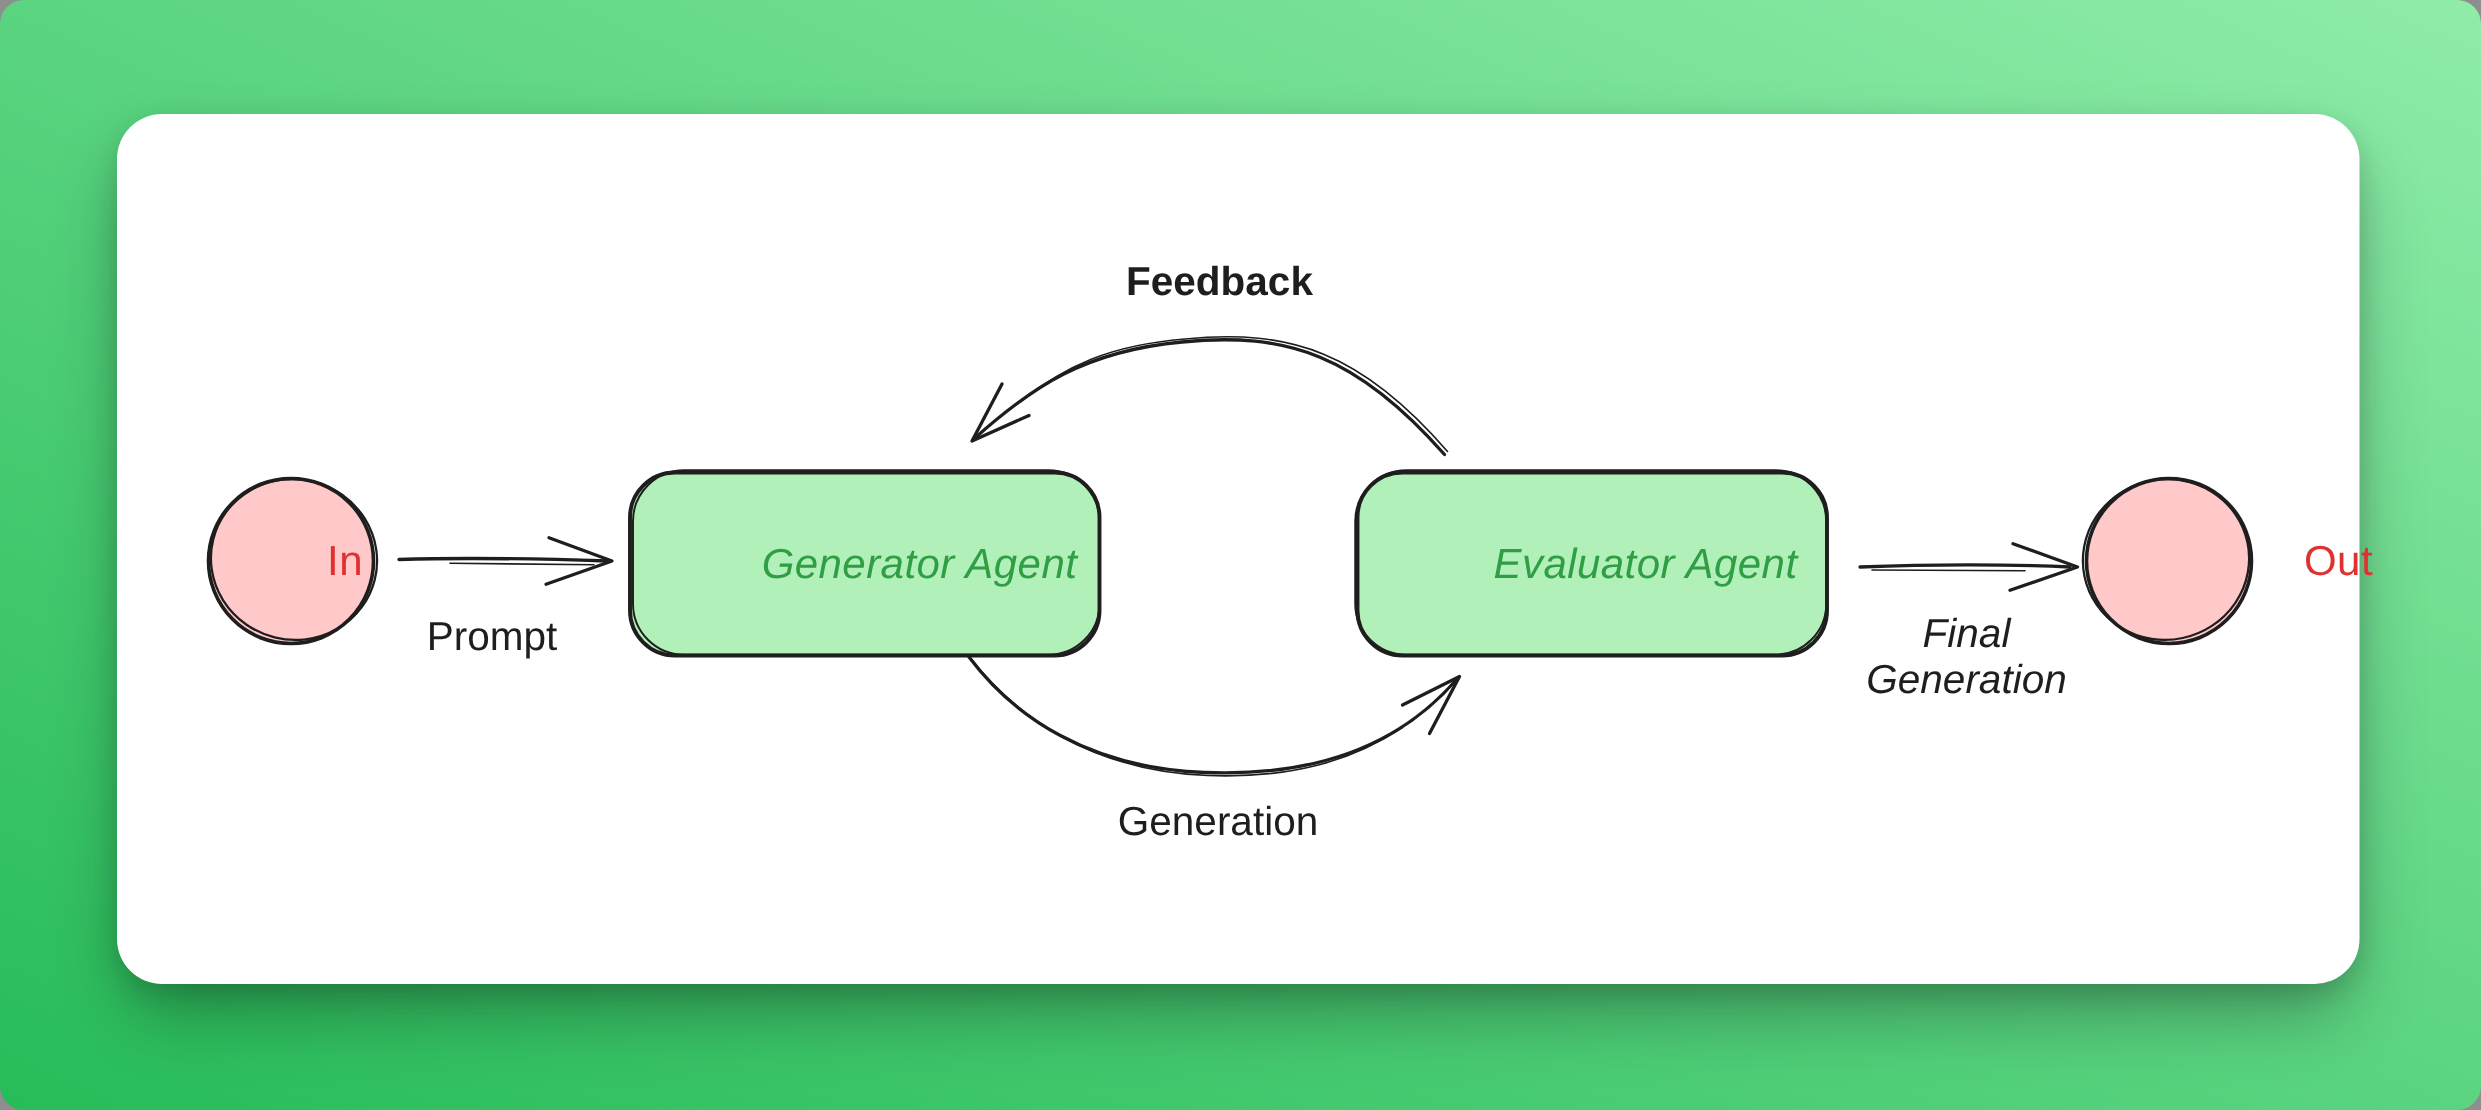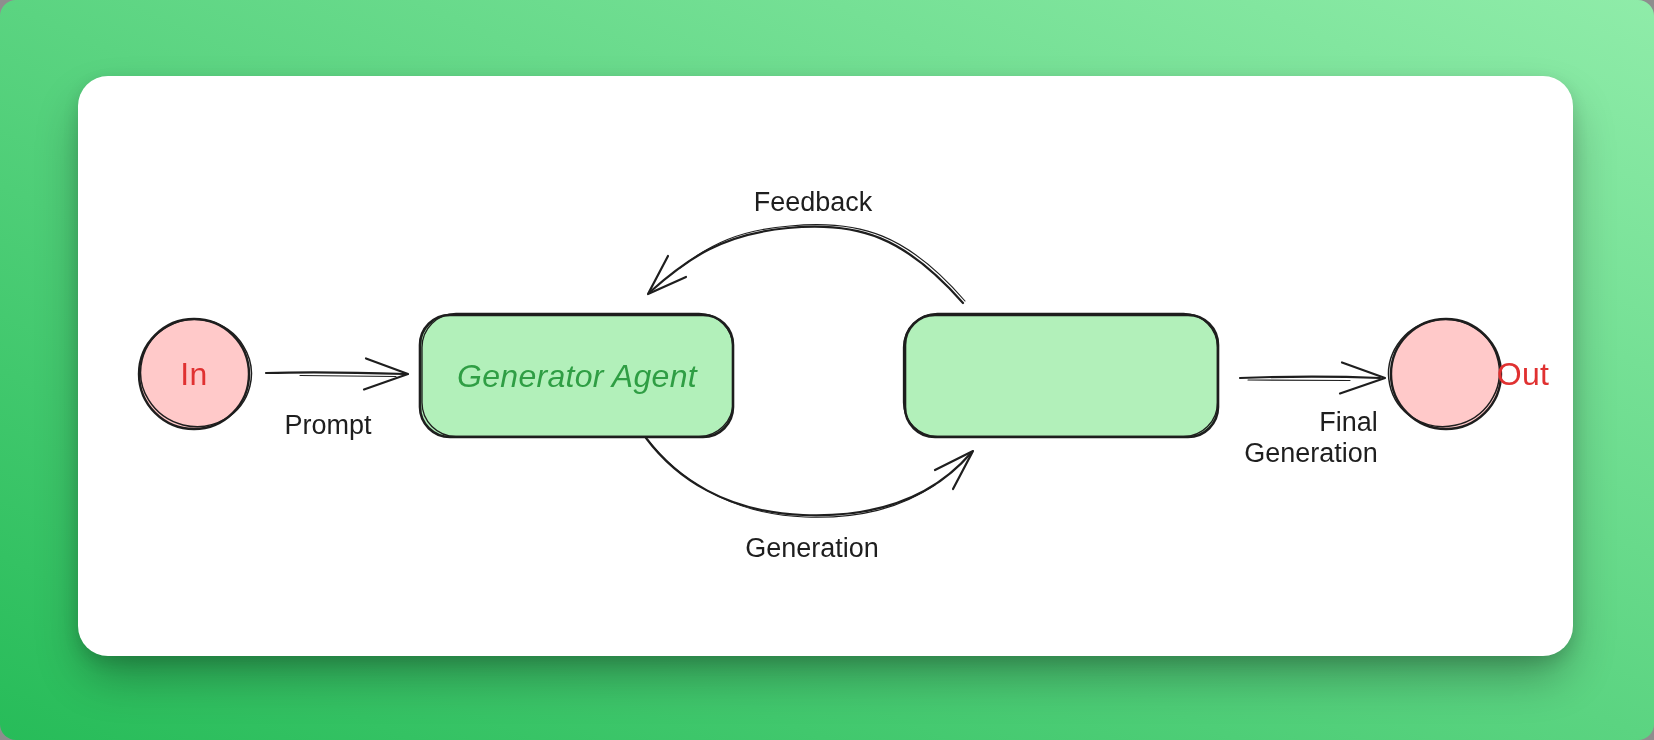--- a/index.html
+++ b/index.html
@@ -25,38 +25,40 @@
     box-shadow:0 24px 48px -6px rgba(0,0,0,0.33), 0 6px 16px rgba(0,0,0,0.12);
   }
   svg.drawing{
     position:absolute;left:0;top:0;
     width:1654px;height:740px;
   }
   .node-label{
     position:absolute;
     transform:translate(-50%,-50%);
     white-space:nowrap;
-    font-size:32px;
+    font-size:28px;
     font-weight:500;
     letter-spacing:0.3px;
+    margin-left:36px;
   }
   .label-red{color:#e03131;}
   .label-green{color:#2f9e44;font-style:italic;}
   .edge-label{
     position:absolute;
     transform:translate(-50%,-50%);
     white-space:nowrap;
     font-size:27px;
     color:#1e1e1e;
     font-weight:500;
   }
   .edge-label.two-line{
     white-space:normal;
-    text-align:right;
+    text-align:center;
     line-height:31px;
+    font-style:italic;
   }
 </style>
 </head>
 <body>
 
 <div class="stage">
   <div class="card"></div>
 
   <svg class="drawing" viewBox="0 0 1654 740">
     <g fill="none" stroke-linecap="round" stroke-linejoin="round" stroke="#1e1e1e">
@@ -104,26 +106,27 @@
         <path d="M 1248 380 L 1350 380.5" stroke-width="1.1"></path>
         <path d="M 1342 362.5 L 1385 378 L 1340 393.5" stroke-width="2.2"></path>
       </g>
     </g>
   </svg>
 
   <div class="node-label label-red" style="left:194px;top:374px;">In</div>
 
   <div class="node-label label-green" style="left:577px;top:376px;">Generator Agent</div>
 
+  <div class="node-label label-green" style="left:1061px;top:376px;">Evaluator Agent</div>
 
   <div class="node-label label-red" style="left:1523px;top:374px;">Out</div>
 
   <div class="edge-label" style="left:328px;top:425px;text-align:center;">Prompt</div>
 
-  <div class="edge-label" style="left:813px;top:202px;">Feedback</div>
+  <div class="edge-label" style="left:813px;top:188px;font-weight:bold;">Feedback</div>
 
   <div class="edge-label" style="left:812px;top:548px;">Generation</div>
 
   <div class="edge-label two-line" style="left:1311px;top:438px;">
     <div>Final</div>
     <div>Generation</div>
   </div>
 </div>
 
 </body></html>

